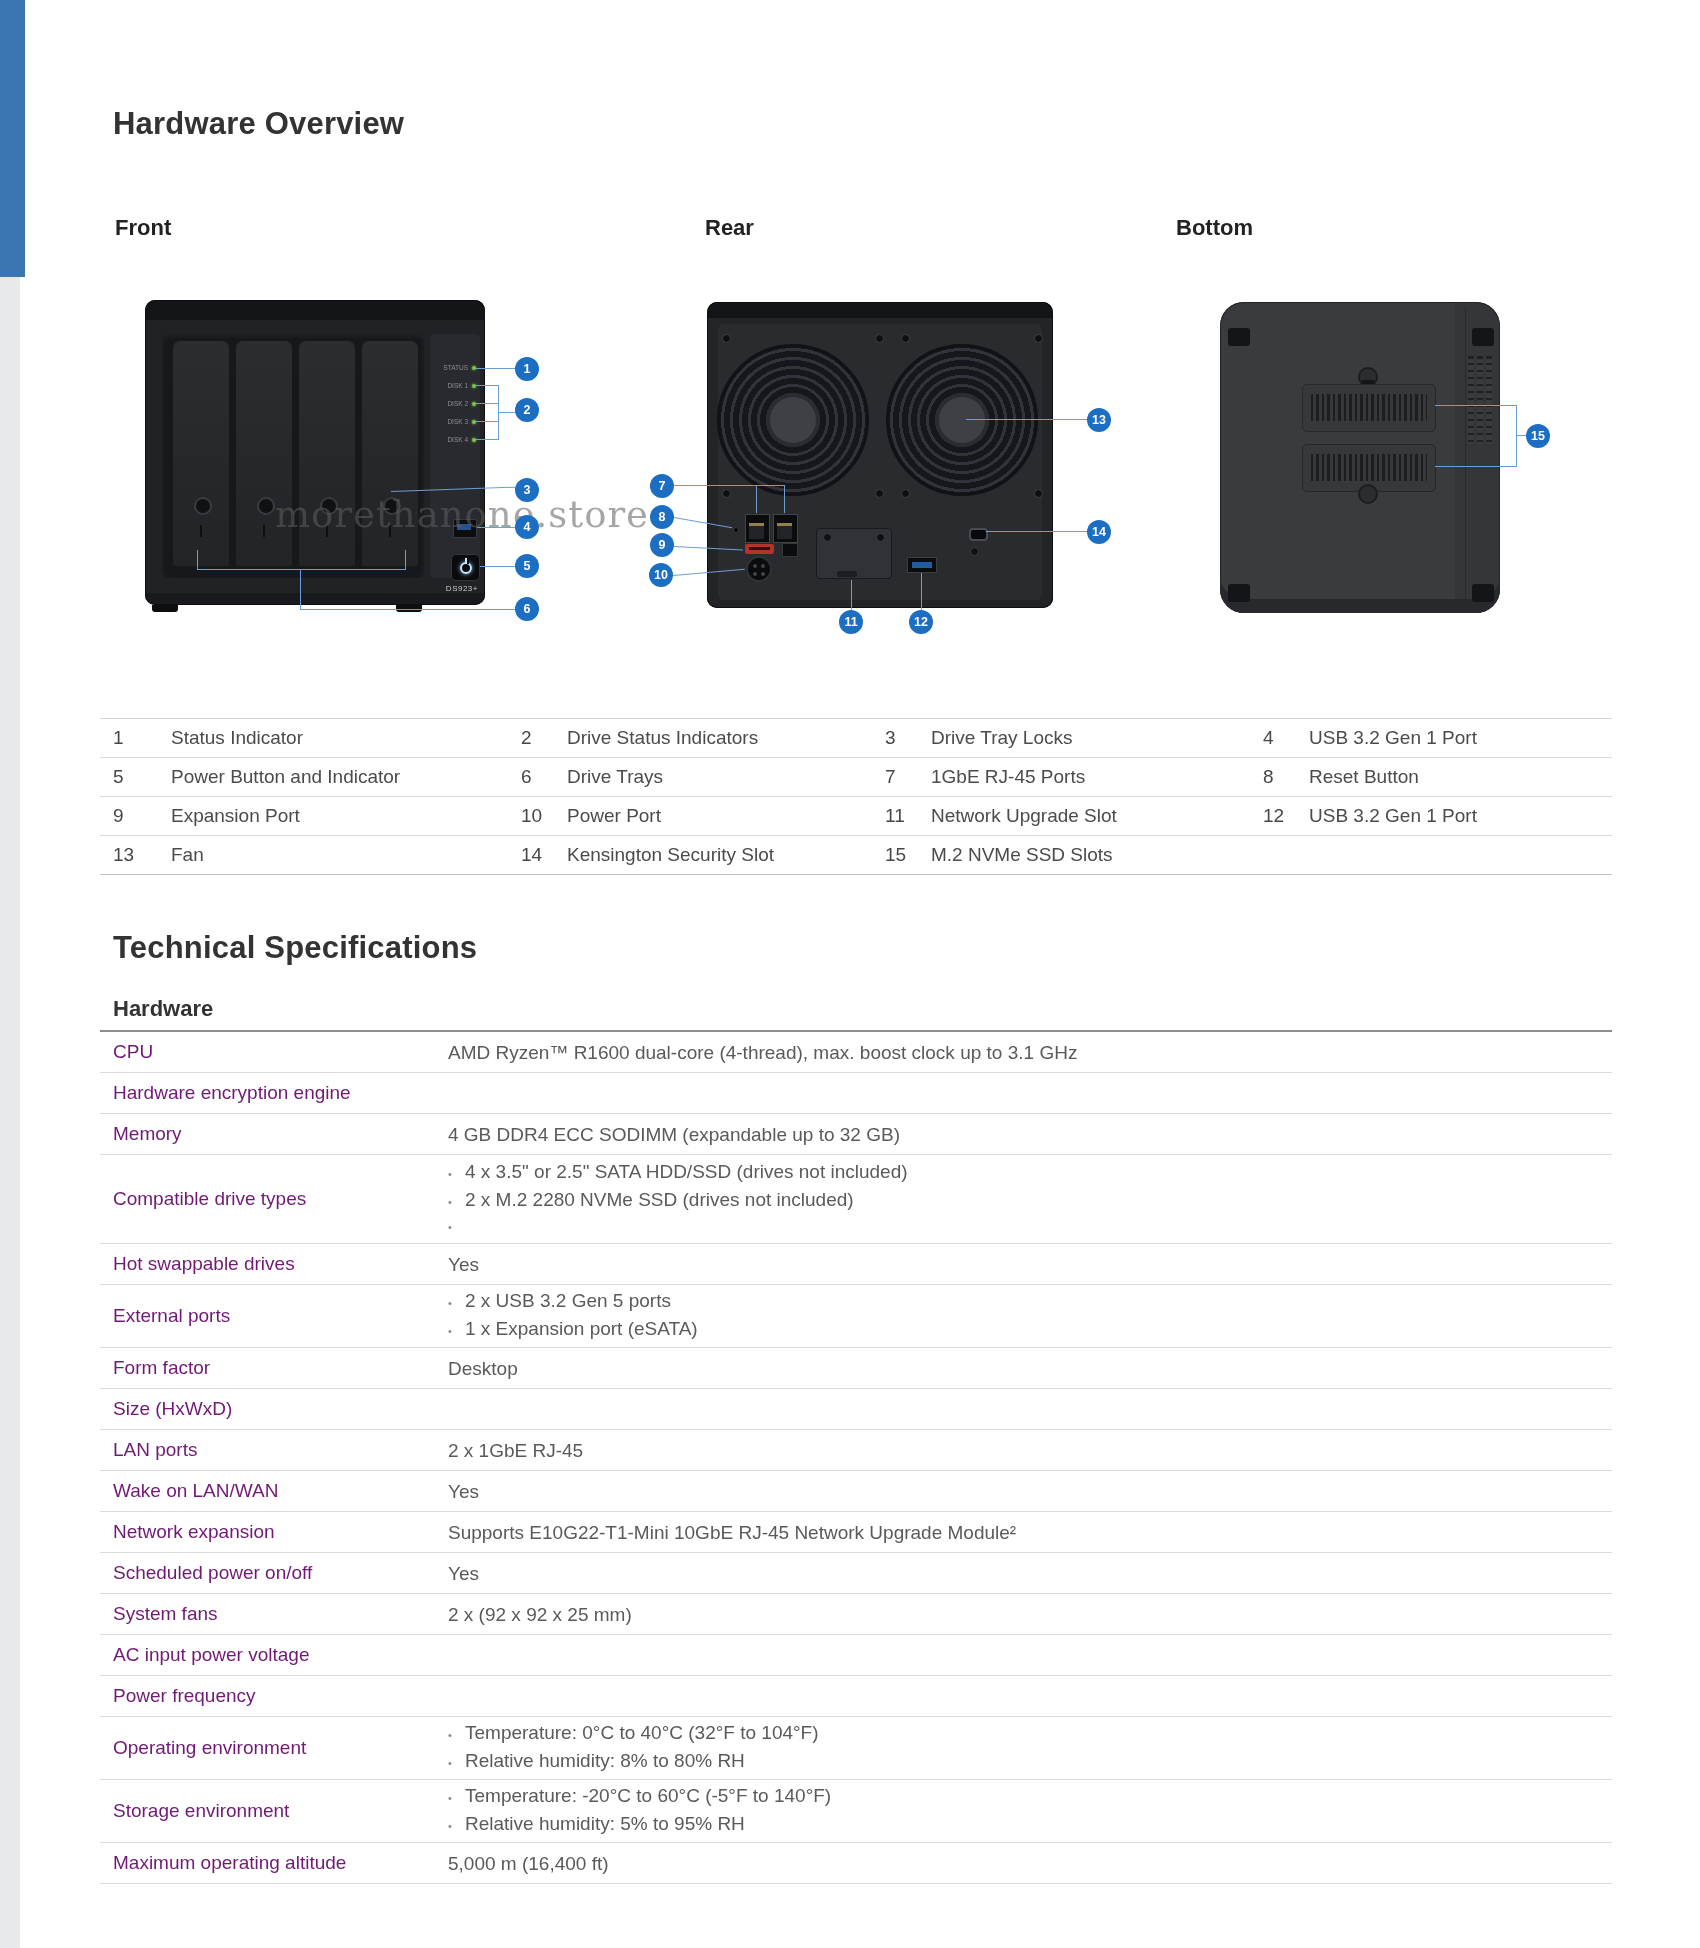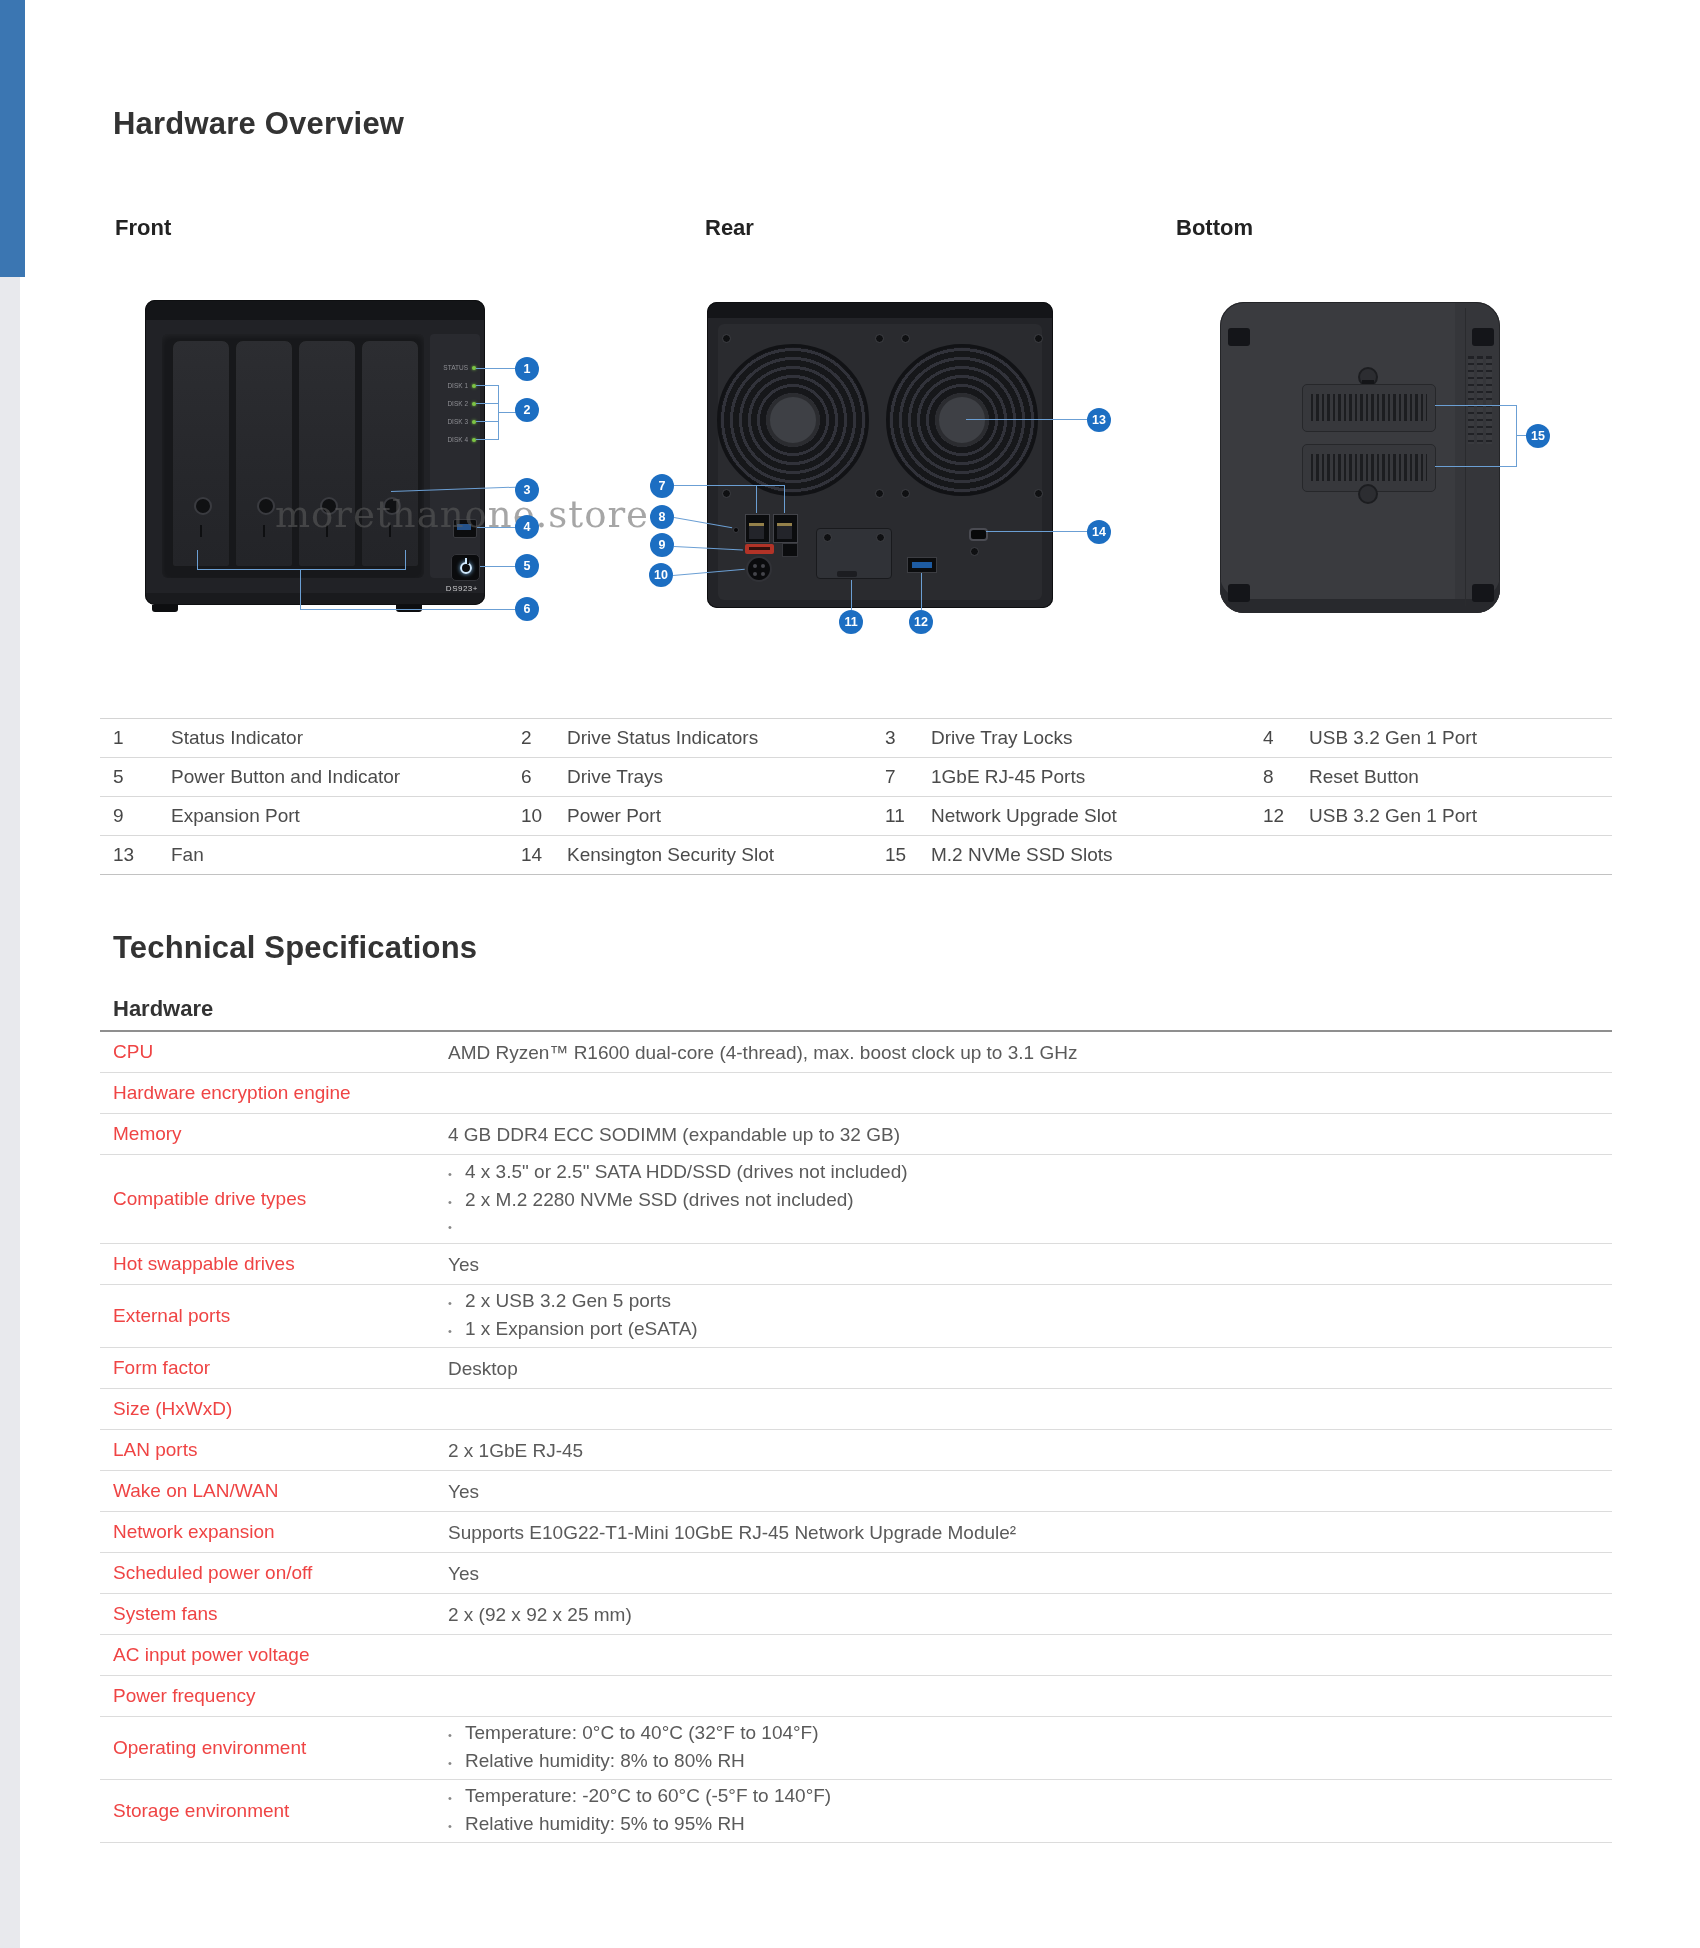--- a/index.html
+++ b/index.html
@@ -18,21 +18,21 @@
   .legend{position:absolute;left:100px;top:718px;width:1512px;border-top:1px solid #d4d4d4;}
   .lrow{display:grid;grid-template-columns:58px 350px 46px 318px 46px 332px 46px 1fr;
         align-items:center;min-height:38px;border-bottom:1px solid #d9d9d9;padding-left:13px;font-size:19px;color:#4b4b4b;}
   .lrow:last-child{border-bottom:1px solid #c2c2c2;}
   .lnum{color:#474747;}
   
   .spec{position:absolute;left:100px;top:1030px;width:1512px;border-top:2px solid #8f8f8f;}
   .srow{display:flex;align-items:center;min-height:40px;border-bottom:1px solid #dcdcdc;padding-left:13px;}
   .srow.t2{min-height:62px;}
   .srow.t3{min-height:88px;}
-  .slab{flex:0 0 335px;font-size:19px;color:#ef4444;line-height:24px;}
+  .slab{flex:0 0 335px;font-size:19px;color:#701a75;line-height:24px;}
   .sval{flex:1;font-size:19px;color:#5a5a5a;line-height:25px;}
   .bl{display:flex;align-items:baseline;line-height:25px;}
   .bd{width:17px;font-size:11px;color:#868686;flex:0 0 17px;}
   
   .dev{position:absolute;}
   .badge{position:absolute;width:24px;height:24px;border-radius:50%;background:#1c6ec2;color:#fff;
          font-size:12.5px;font-weight:700;display:flex;align-items:center;justify-content:center;z-index:6;}
   .cl{position:absolute;background:#6b9fd4;z-index:4;}
   .clh{height:1.2px;}
   .clv{width:1.2px;}
@@ -409,13 +409,17 @@
       <div class="bl">
           <span class="bd">•</span>
           <span>Temperature: -20°C to 60°C (-5°F to 140°F)</span>
         </div>
       <div class="bl">
           <span class="bd">•</span>
           <span>Relative humidity: 5% to 95% RH</span>
         </div>
     </div>
   </div>
+  <div class="srow">
+    <div class="slab">Maximum operating altitude</div>
+    <div class="sval">5,000 m (16,400 ft)</div>
+  </div>
 </div>
 
 </body></html>

